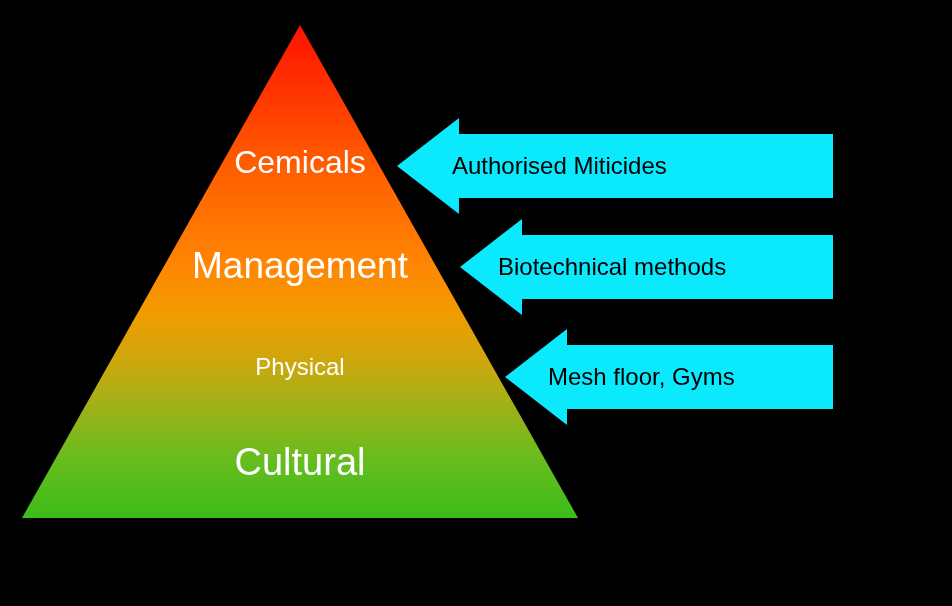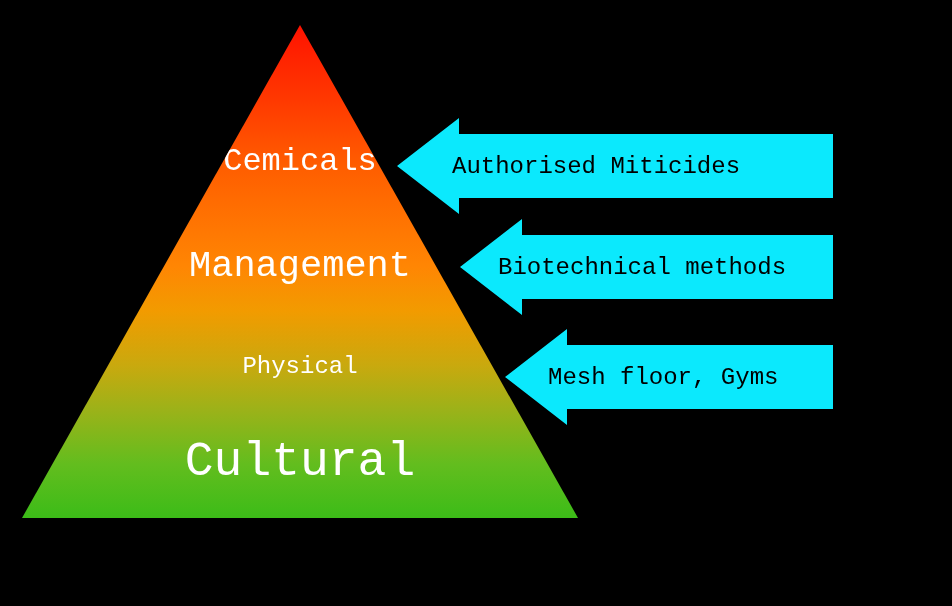--- a/index.html
+++ b/index.html
@@ -6,21 +6,21 @@
     margin: 0;
     padding: 0;
     background: #000;
   }
   .stage {
     position: relative;
     width: 892px;
     height: 606px;
     background: var(--bg, #000);
     overflow: hidden;
-    font-family: Liberation Mono, monospace;
+    font-family: Liberation Sans, sans-serif;
   }
   
   .pyramid {
     position: absolute;
     left: 22px;
     top: 25px;
     width: 556px;
     height: 493px;
     clip-path: polygon(50% 0, 100% 100%, 0 100%);
     background: linear-gradient(180deg,
@@ -38,21 +38,21 @@
     position: absolute;
     left: 0;
     width: 100%;
     text-align: center;
     color: var(--pyr-text, #fff);
     white-space: nowrap;
   }
   .pyr-label.lv1 { top: 118px; font-size: 32px; line-height: 38px; }
   .pyr-label.lv2 { top: 219px; font-size: 37px; line-height: 44px; }
   .pyr-label.lv3 { top: 320px; font-size: 24px; line-height: 44px; }
-  .pyr-label.lv4 { top: 415px; font-size: 48px; line-height: 44px; }
+  .pyr-label.lv4 { top: 415px; font-size: 38px; line-height: 44px; }
 
   
   .arrow {
     position: absolute;
     height: 96px;
     background: var(--arrow-fill, #0be9fd);
     clip-path: polygon(0 48px, 62px 0, 62px 16px, 100% 16px, 100% 80px, 62px 80px, 62px 96px);
     display: flex;
     align-items: center;
   }

